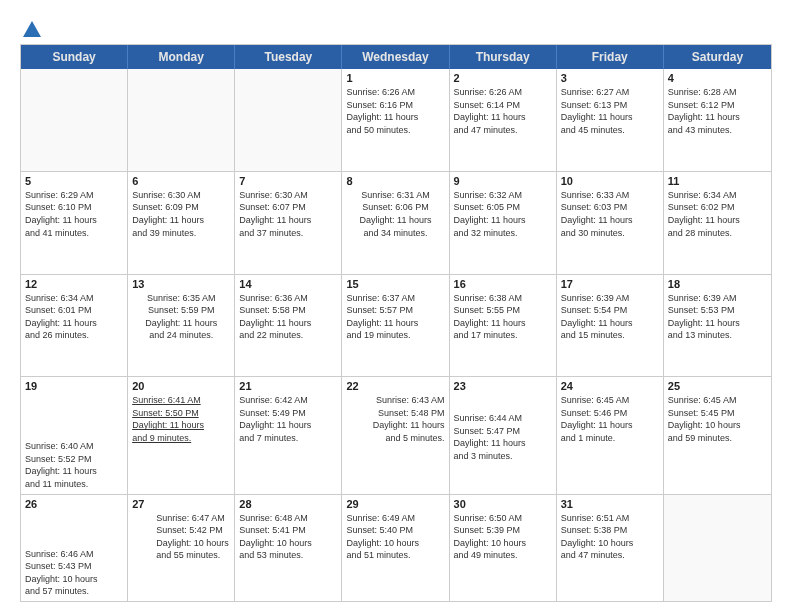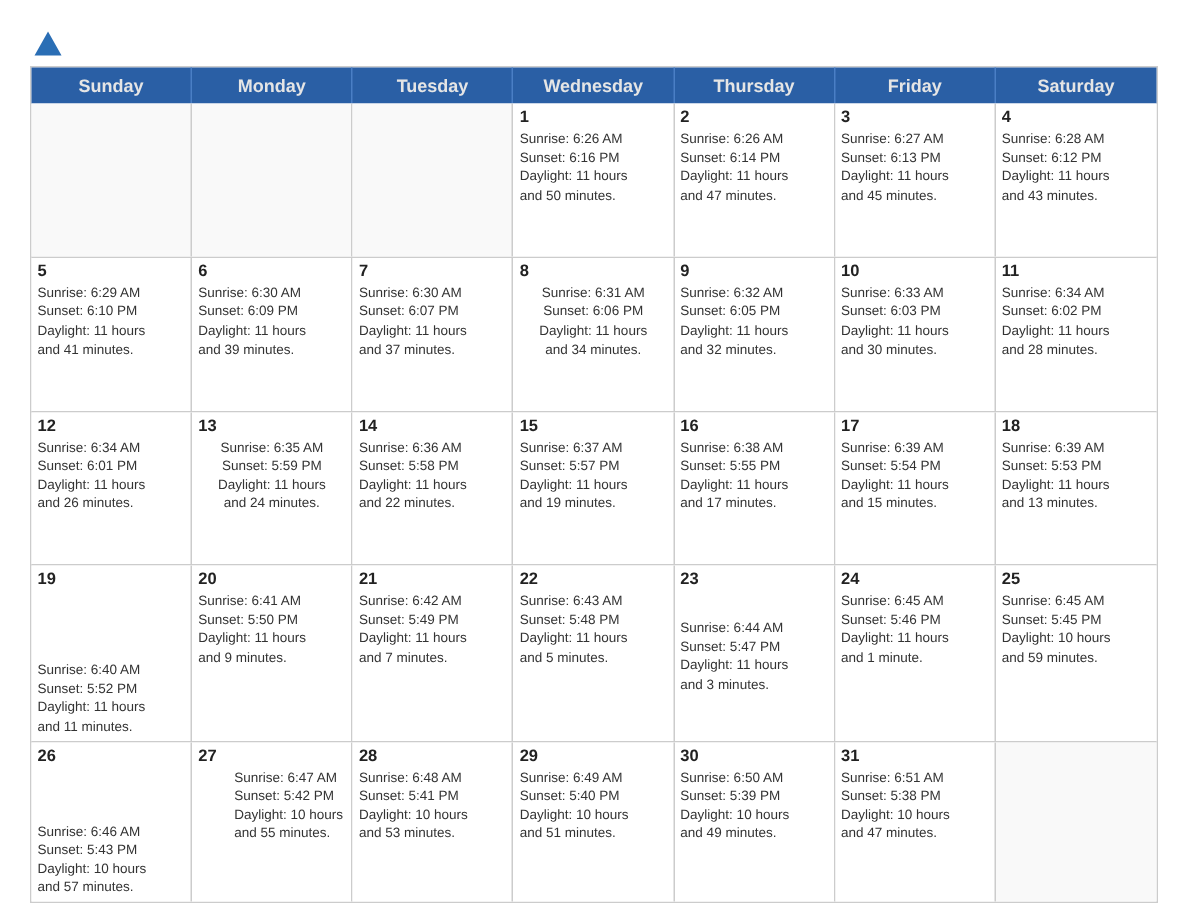--- a/index.html
+++ b/index.html
@@ -266,35 +266,35 @@
         <div class="cal-row">
           <div class="cal-cell">
             <div class="day-num">19</div>
             <div class="cell-text" style="white-space: pre-line; margin-top: 48px;">Sunrise: 6:40 AM
 Sunset: 5:52 PM
 Daylight: 11 hours
 and 11 minutes.</div>
           </div>
           <div class="cal-cell">
             <div class="day-num">20</div>
-            <div class="cell-text" style="white-space: pre-line;">Sunrise: 6:41 AM
+            <div class="cell-text" style="white-space: pre-line; text-decoration: underline;">Sunrise: 6:41 AM
 Sunset: 5:50 PM
 Daylight: 11 hours
 and 9 minutes.</div>
           </div>
           <div class="cal-cell">
             <div class="day-num">21</div>
             <div class="cell-text" style="white-space: pre-line;">Sunrise: 6:42 AM
 Sunset: 5:49 PM
 Daylight: 11 hours
 and 7 minutes.</div>
           </div>
           <div class="cal-cell">
             <div class="day-num">22</div>
-            <div class="cell-text" style="white-space: pre-line;">Sunrise: 6:43 AM
+            <div class="cell-text" style="white-space: pre-line; text-align: right;">Sunrise: 6:43 AM
 Sunset: 5:48 PM
 Daylight: 11 hours
 and 5 minutes.</div>
           </div>
           <div class="cal-cell">
             <div class="day-num">23</div>
             <div class="cell-text" style="white-space: pre-line; margin-top: 20px;">Sunrise: 6:44 AM
 Sunset: 5:47 PM
 Daylight: 11 hours
 and 3 minutes.</div>

